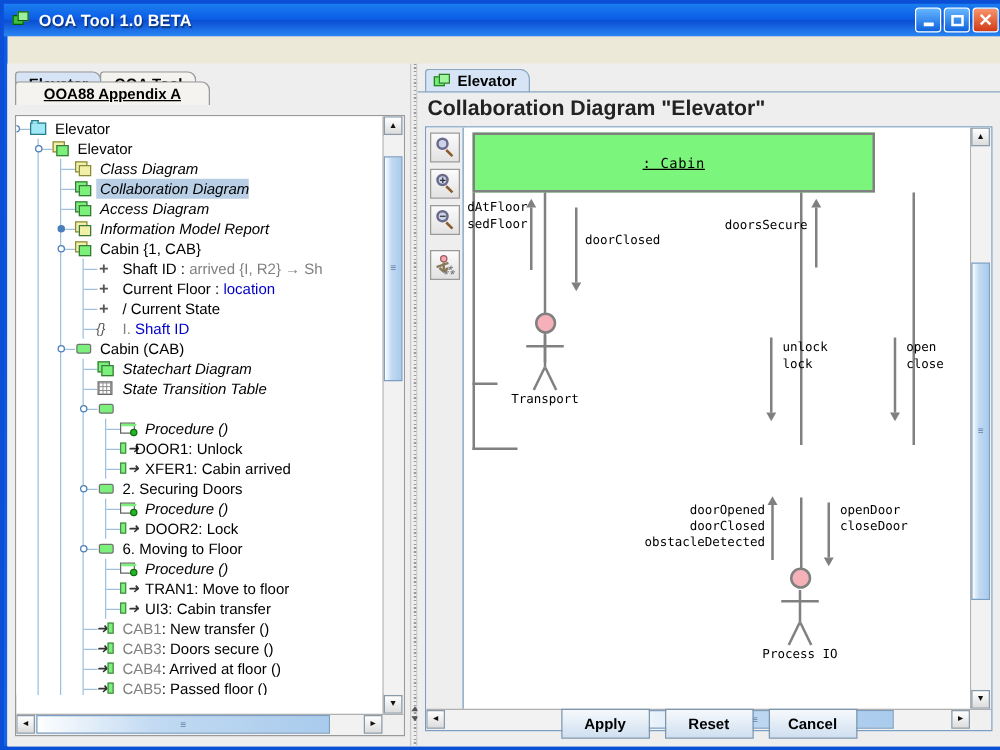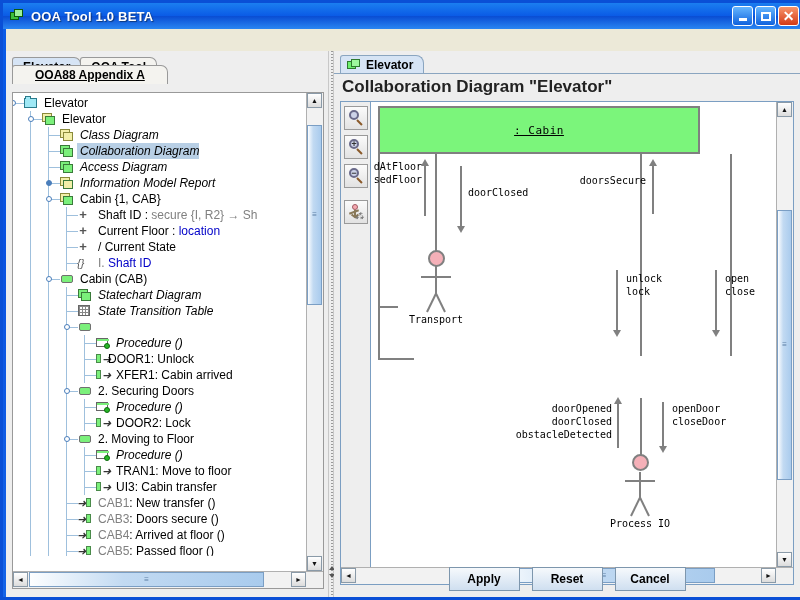--- a/index.html
+++ b/index.html
@@ -337,21 +337,21 @@
                   <span class="tlabel" style="position:absolute;left:64px;top:0">Cabin {1, CAB}</span>
                 </div>
                 <div class="tnode">
                   <span class="guide" style="left:17px"></span>
                   <span class="guide" style="left:35px"></span>
                   <span class="guide" style="left:53px"></span>
                   <span class="elbow" style="left:54px;width:11px"></span>
                   <span class="ico" style="position:absolute;left:64px;top:0">
                     <i class="i-plus">+</i>
                   </span>
-                  <span class="tlabel" style="position:absolute;left:82px;top:0">Shaft ID : <span class="gray">secure {I, R2} → Sh</span></span>
+                  <span class="tlabel" style="position:absolute;left:82px;top:0">Shaft ID : <span class="gray">arrived {I, R2} → Sh</span></span>
                 </div>
                 <div class="tnode">
                   <span class="guide" style="left:17px"></span>
                   <span class="guide" style="left:35px"></span>
                   <span class="guide" style="left:53px"></span>
                   <span class="elbow" style="left:54px;width:11px"></span>
                   <span class="ico" style="position:absolute;left:64px;top:0">
                     <i class="i-plus">+</i>
                   </span>
                   <span class="tlabel" style="position:absolute;left:82px;top:0">Current Floor : <span class="blue">location</span></span>
@@ -490,21 +490,21 @@
                 </div>
                 <div class="tnode">
                   <span class="guide" style="left:17px"></span>
                   <span class="guide" style="left:35px"></span>
                   <span class="guide" style="left:53px"></span>
                   <span class="elbow" style="left:54px;width:11px"></span>
                   <span class="knob" style="left:51px"></span>
                   <span class="ico" style="position:absolute;left:64px;top:0">
                     <i class="i-green-rect"></i>
                   </span>
-                  <span class="tlabel" style="position:absolute;left:82px;top:0">2. Moving to Floor</span>
+                  <span class="tlabel" style="position:absolute;left:82px;top:0">6. Moving to Floor</span>
                 </div>
                 <div class="tnode">
                   <span class="guide" style="left:17px"></span>
                   <span class="guide" style="left:35px"></span>
                   <span class="guide" style="left:53px"></span>
                   <span class="guide" style="left:71px"></span>
                   <span class="elbow" style="left:72px;width:11px"></span>
                   <span class="ico" style="position:absolute;left:82px;top:0">
                     <i class="i-proc1"></i>
                     <i class="i-procdot"></i>

